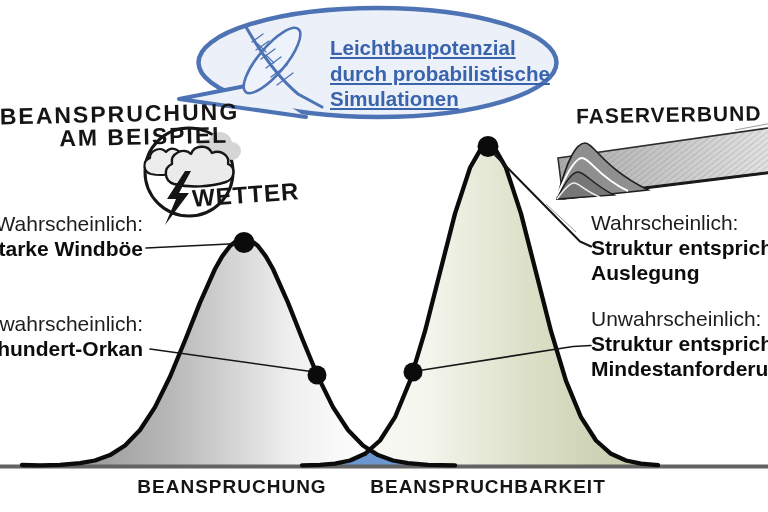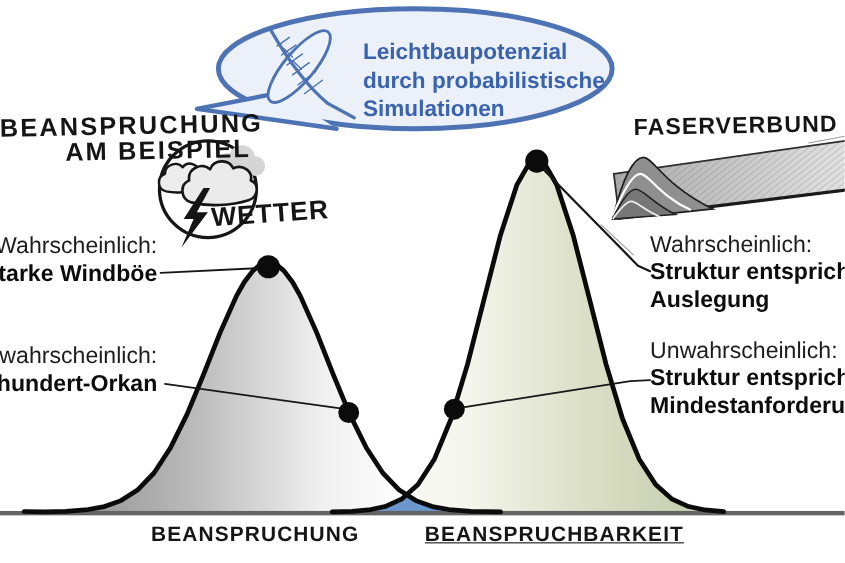--- a/index.html
+++ b/index.html
@@ -6,31 +6,31 @@
   #stage{
     position:relative;width:768px;height:512px;overflow:hidden;background:#ffffff;
     font-family:"Liberation Sans",sans-serif;
   }
   #diagram-svg{position:absolute;left:0;top:0;}
   .txt{position:absolute;color:#151515;}
   .preline{white-space:pre-line;}
   
   .bubble-text{
     left:330px;top:35px;width:236px;
-    font-size:20.5px;font-weight:700;line-height:25.5px;color:#3a63ae;
+    font-size:20.5px;font-weight:700;line-height:25.5px;color:#3a63ae;text-decoration:underline;
   }
   
   .hand{font-weight:700;letter-spacing:1px;color:#151515;}
   .stress-heading{left:0px;top:103px;width:228px;text-align:right;
     font-size:23px;line-height:23px;letter-spacing:2px;transform:rotate(-1.2deg);}
   .wetter-label{left:192px;top:181px;font-size:24px;transform:rotate(-4deg);}
   .faserverbund-label{left:576px;top:103px;font-size:21px;transform:rotate(-1deg);}
   .axis-label{top:476px;font-size:19px;transform:translateX(-50%);}
   .axis-left{left:232px;}
-  .axis-right{left:504px;text-decoration:underline;}
+  .axis-right{left:488px;}
   
   .label-group{position:absolute;font-size:21px;line-height:25px;}
   .lg-prefix{font-weight:400;color:#1d1d1d;}
   .lg-label{font-weight:700;color:#0c0c0c;}
   .lg-left{left:-177px;width:320px;text-align:right;}
   .lg-right{left:591px;width:330px;text-align:left;}
   .lg-l1{top:211px;} .lg-l2{top:311px;}
   .lg-r1{top:210px;} .lg-r2{top:306px;}
 </style>
 </head>

